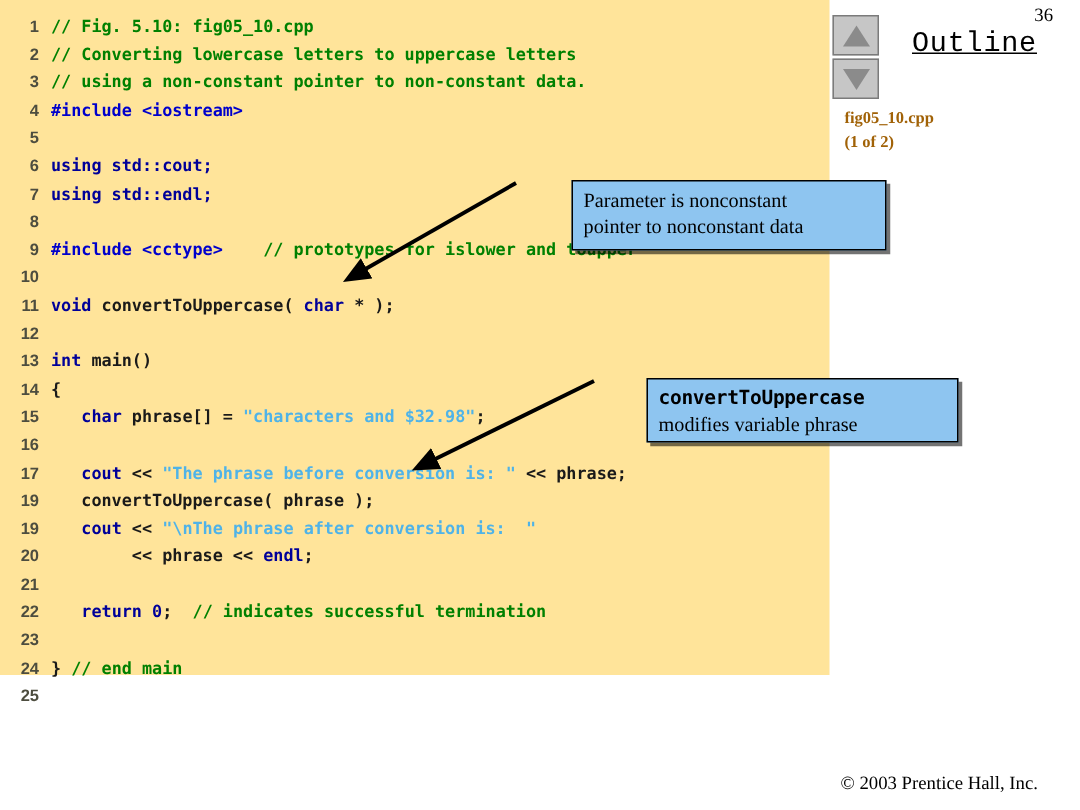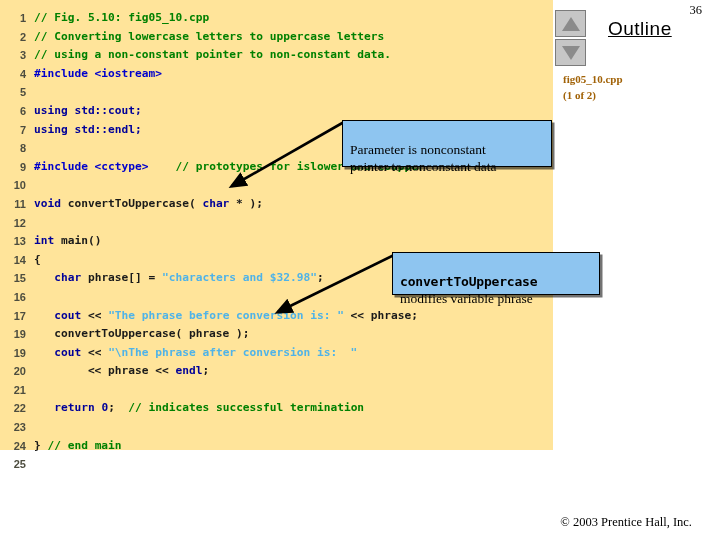--- a/index.html
+++ b/index.html
@@ -95,21 +95,21 @@
   }
   .tri-down {
     border-left: 9px solid transparent;
     border-right: 9px solid transparent;
     border-top: 14px solid #8b8b8b;
   }
   #outline-title {
     position: absolute;
     left: 55px;
     top: 12px;
-    font-family: Liberation Sans, sans-serif;
+    font-family: Liberation Mono, monospace;
     font-size: 19px;
     color: #000000;
     text-decoration: underline;
     letter-spacing: 0.5px;
   }
   #outline-subtitle {
     position: absolute;
     left: 563px;
     top: 72px;
     width: 155px;
@@ -130,21 +130,22 @@
     color: #000000;
   }
 
   
   .callout {
     position: absolute;
     background: #8ec5f0;
     border: 1px solid #000000;
     box-sizing: border-box;
     box-shadow: 2.5px 2.5px 0 rgba(0,0,0,0.55);
-    padding: 20px 7px 5px 7px;
+    padding: 4px 7px 5px 7px;
+    margin-left: 39px;
   }
   .callout-line {
     font-family: "Liberation Serif", serif;
     font-size: 13.5px;
     color: #000000;
     line-height: 17px;
     white-space: nowrap;
   }
   .callout-line.mono-bold {
     font-family: "DejaVu Sans Mono", "Liberation Mono", monospace;

